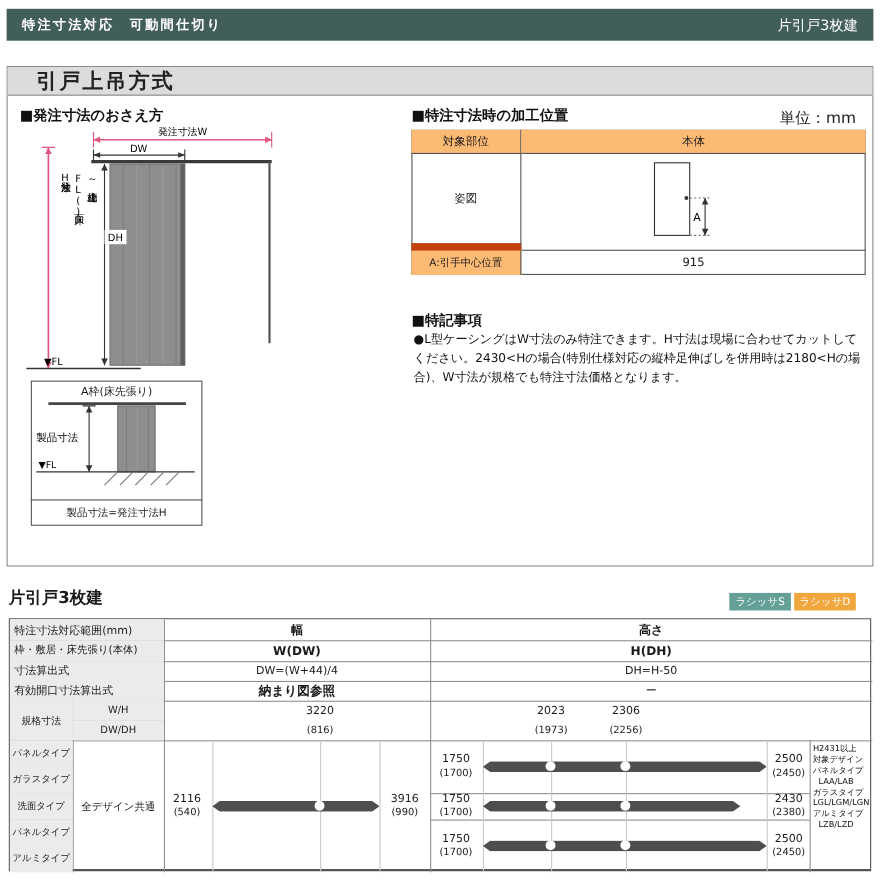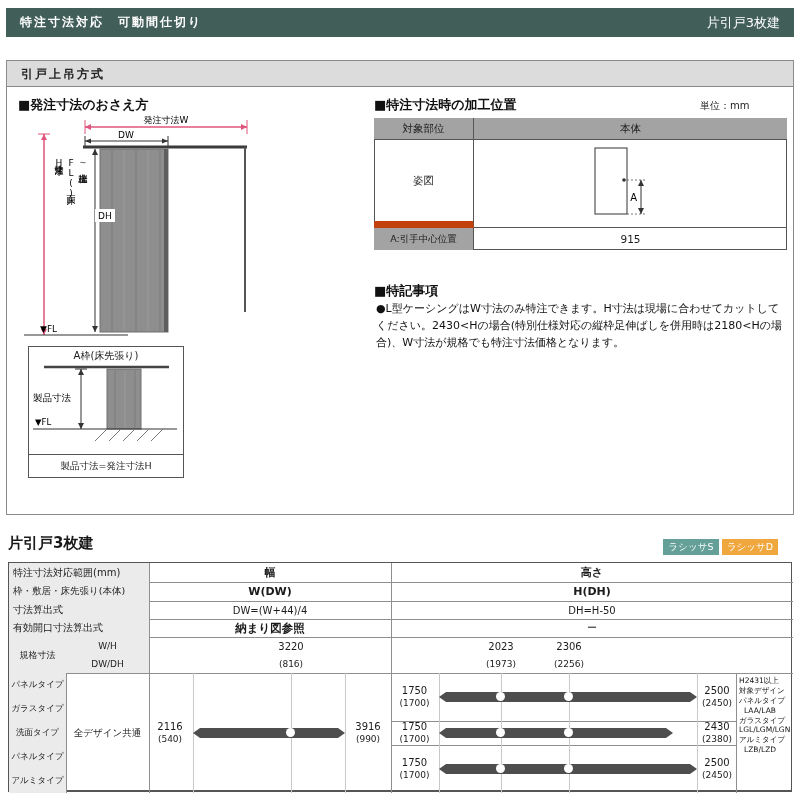--- a/index.html
+++ b/index.html
@@ -10,39 +10,39 @@
 
   
   .topbar { left:6px; top:8px; width:788px; height:29px; background:#415e59; color:#fff;
             display:flex; align-items:center; justify-content:space-between; padding:0 14px; }
   .topbar-title { font-size:12px; font-weight:bold; letter-spacing:2px;text-align:center; }
   .topbar-right { font-size:13px; }
 
   
   .mainbox { left:6px; top:60px; width:788px; height:455px; border:1px solid #8a8a8a; }
   .mainbox-header { left:7px; top:61px; width:786px; height:26px; background:#dcdcdc;
-                    border-bottom:1px solid #8a8a8a; font-size:12px; font-weight:bold;
-                    line-height:26px; padding-left:14px; letter-spacing:2px; color:#222; }
+                    border-bottom:1px solid #8a8a8a; font-size:19px; font-weight:bold;
+                    line-height:26px; padding-left:26px; letter-spacing:2px; color:#222; }
   .sec-title { font-size:13px; font-weight:bold; color:#111; }
 
   .vtext { left:52px; top:158px; height:175px; writing-mode:vertical-lr; text-orientation:upright;
            font-size:9px; color:#000; line-height:11px; }
   .vtext div { margin:0 1px; }
 
   
   .aframe-box { left:28px; top:346px; width:156px; height:132px; border:1px solid #555; background:#fff; }
   .aframe-title { left:28px; top:349px; width:156px; text-align:center; font-size:10px; }
   .aframe-footer { left:28px; top:454px; width:156px; height:24px; border-top:1px solid #555;
                    display:flex; align-items:center; justify-content:center; font-size:9.5px; }
 
   
   .mtable { left:374px; top:118px; width:413px; height:132px; border:1px solid #555; }
   .mcell { display:flex; align-items:center; justify-content:center; font-size:10.5px; }
-  .mgray { background:#a3a3a3; }
-  .unit { font-size:10px; text-align:left; }
+  .mgray { background:#fdba74; }
+  .unit { font-size:14px; text-align:center; }
   .note { font-size:9.5px; color:#111; }
   .remarks { font-size:11px; line-height:1.55; color:#111; }
 
   
   .badge { height:16px; width:56px; color:#fff; font-size:9.5px; display:flex;
            align-items:center; justify-content:center; }
   .badge-s { background:#64a098; }
   .badge-d { background:#f0a73e; }
   .spec-title { font-size:15px; font-weight:bold; }
   .stable { left:8px; top:562px; width:784px; height:230px; border:1px solid #555; border-bottom:2px solid #555; background:#fff; }

